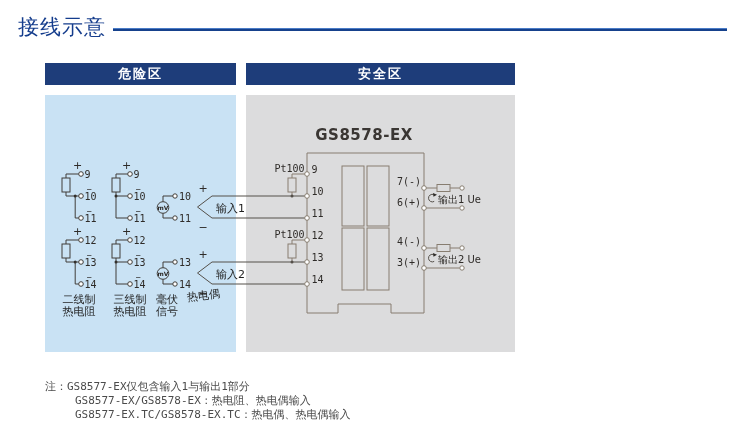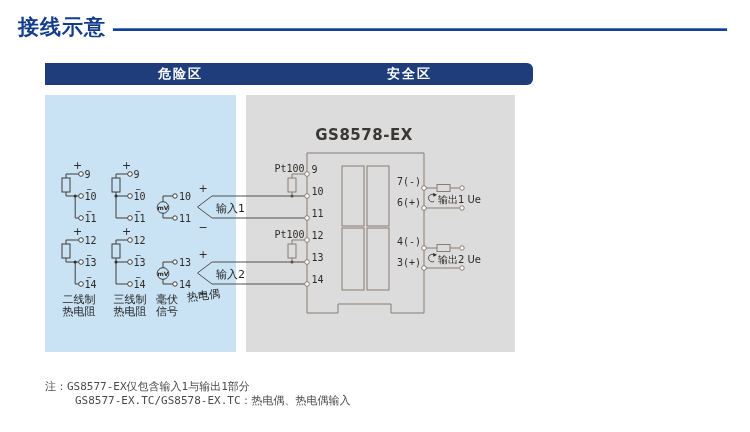--- a/index.html
+++ b/index.html
@@ -1,26 +1,26 @@
 <!DOCTYPE html>
 <html><head>
 <meta charset="utf-8">
 <style>
   html,body{margin:0;padding:0;background:#ffffff;}
   .stage{position:relative;width:750px;height:432px;background:#ffffff;overflow:hidden;
          font-family:"DejaVu Sans",sans-serif;}
-  .page-title{position:absolute;left:18px;top:13px;font-size:21px;font-weight:bold;
+  .page-title{position:absolute;left:18px;top:13px;font-size:21px;font-weight:normal;
               color:#143c8c;letter-spacing:1px;}
   .title-rule{position:absolute;left:113px;top:28px;width:614px;height:3px;
               background:linear-gradient(to bottom,#4a7cc7 0%,#4a7cc7 33%,#16418c 33%,#16418c 100%);}
   .zone-bar{position:absolute;top:63px;height:22px;background:#1e3d7a;color:#ffffff;
             font-size:13px;font-weight:bold;display:flex;align-items:center;justify-content:center;
-            letter-spacing:2px;padding-left:40px;}
+            letter-spacing:2px;}
   .zone-bar.hazard{left:45px;width:191px;}
-  .zone-bar.safe{left:246px;width:247px;border-radius:6px;}
+  .zone-bar.safe{left:246px;width:269px;}
   .panel{position:absolute;top:95px;height:257px;}
   .panel.hazard{left:45px;width:191px;background:#c9e2f4;}
   .panel.safe{left:246px;width:269px;background:#dcdcdd;}
   svg.diagram{position:absolute;left:45px;top:95px;width:470px;height:257px;}
 
   
   .wz{stroke:#403d39;stroke-width:1;fill:none;}
   .ws{stroke:#877d70;stroke-width:1;fill:none;}
   .wm{stroke:#55504a;stroke-width:1;fill:none;}
   .tc{fill:#ffffff;stroke:#403d39;stroke-width:1;}
@@ -230,16 +230,17 @@
       <circle class="ts" cx="462" cy="248" r="2.2"></circle>
       <circle class="ts" cx="462" cy="268" r="2.2"></circle>
       <path class="wm" d="M433.8 254.6 A3.8 3.8 0 1 0 434.2 261.4"></path>
       <polygon class="arrowhead" points="433,252.9 437,254.8 433.5,256.8"></polygon>
       <text class="cjks" x="438" y="263">输出2 Ue</text>
     </g>
   </svg>
 
   <div class="notes">
     <div>注：GS8577-EX仅包含输入1与输出1部分</div>
+    <div class="indent">GS8577-EX/GS8578-EX：热电阻、热电偶输入</div>
     <div class="indent">GS8577-EX.TC/GS8578-EX.TC：热电偶、热电偶输入</div>
   </div>
 
 </div>
 
 </body></html>

